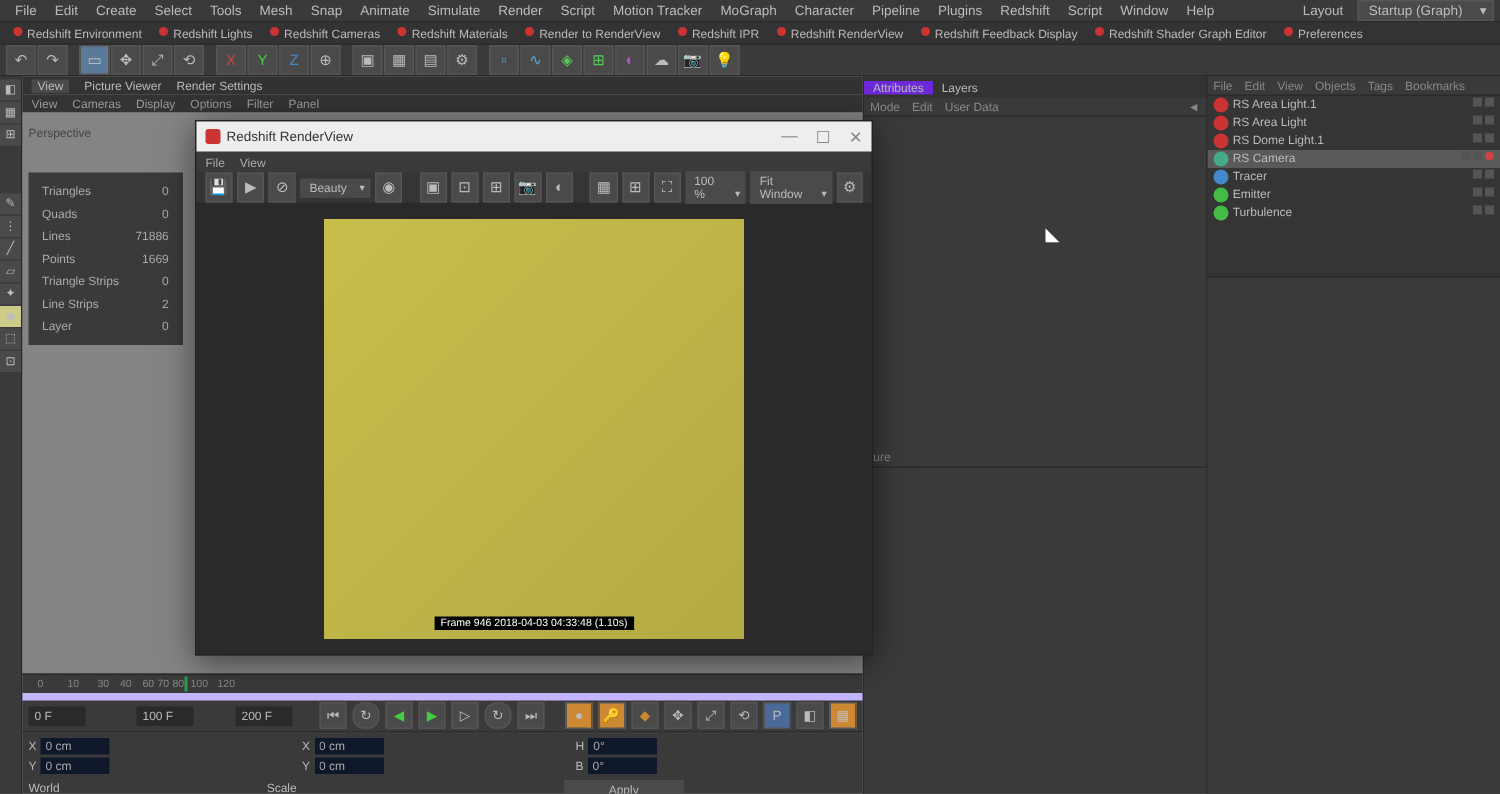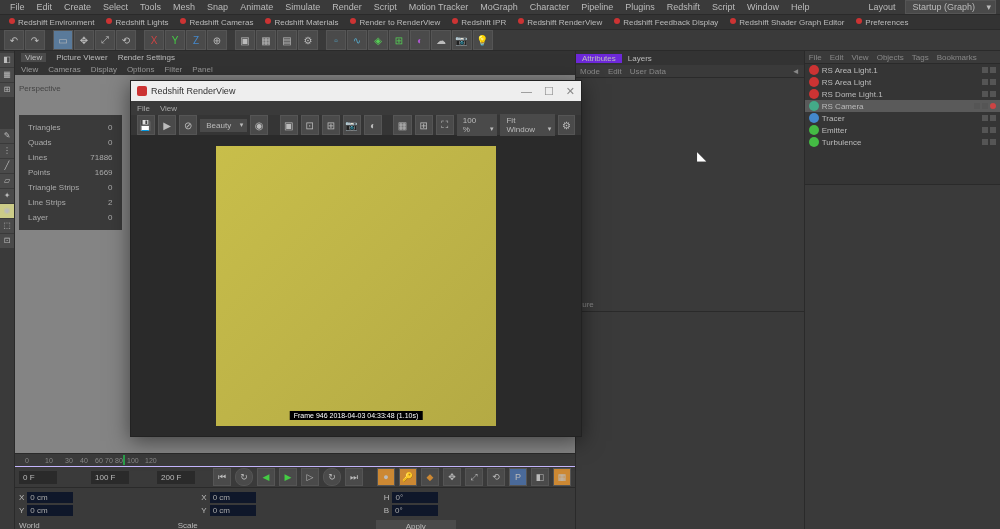--- a/index.html
+++ b/index.html
@@ -23,39 +23,39 @@
 .vp-header2{height:12px;background:#333;display:flex;align-items:center;padding:0 6px;gap:10px;font-size:8px;color:#999}
 .vp-label{position:absolute;top:9px;left:4px;font-size:8px;color:#444}
 .viewport{flex:1;background:#848484;position:relative;overflow:hidden}
 .splines{position:absolute;inset:0}
 .stats{position:absolute;top:40px;left:4px;background:rgba(50,50,50,0.9);padding:4px 6px;font-size:8px;line-height:11px;color:#aaa}
 .stats td:first-child{padding-right:8px}
 .stats td:last-child{text-align:right}
 .timeline{height:12px;background:#3a3a3a;display:flex;align-items:center;padding:0 4px;font-size:7px;border-top:1px solid #2a2a2a;position:relative}
 .timeline .tick{position:absolute;color:#888}
 .timeline .head{position:absolute;width:2px;height:10px;background:#2a9d4a;top:1px}
-.transport{height:20px;background:#3a3a3a;display:flex;align-items:center;padding:0 4px;gap:4px;border-top:1px solid #c4b5fd}
+.transport{height:20px;background:#3a3a3a;display:flex;align-items:center;padding:0 4px;gap:4px;border-top:5px solid #c4b5fd}
 .tfield{background:#2a2a2a;padding:2px 4px;width:30px;font-size:8px}
 .tnbtn{width:16px;height:16px;background:#4a4a4a;border:1px solid #555;display:flex;align-items:center;justify-content:center;font-size:9px}
 .tnbtn.c{border-radius:8px}
 .tnbtn.o{background:#cc8833}
 .tnbtn.b{background:#4a6a9a}
 .tnbtn.g{background:#4a4a4a;color:#cc8833}
 .coords{height:36px;background:#3a3a3a;border-top:1px solid #2a2a2a;padding:4px;font-size:8px}
 .coords .row{display:flex;gap:8px;margin-bottom:2px}
 .coords .cell{display:flex;align-items:center;gap:3px}
 .coords .cell input{background:#0f172a;border:none;color:#aaa;width:40px;font-size:8px;padding:1px 3px}
 .coords .apply{background:#4a4a4a;padding:2px 30px;margin-top:2px}
 .right{width:240px;background:#3a3a3a;border-left:1px solid #2a2a2a;display:flex;flex-direction:column}
 .rtabs{height:14px;background:#333;display:flex;align-items:center;font-size:8px}
 .rtabs span{padding:0 6px}
 .rtabs span.active{background:#6d28d9}
 .rmenu{height:12px;display:flex;align-items:center;padding:0 4px;gap:8px;font-size:8px;color:#888;border-bottom:1px solid #2a2a2a}
 .objlist{flex:0 0 120px;background:#353535;overflow:auto;font-size:8px}
-.objrow{display:flex;align-items:center;padding:1px 4px;gap:3px}
+.objrow{display:flex;padding:1px 4px;gap:3px}
 .objrow .ico{width:10px;height:10px;border-radius:5px}
 .objrow .ico.r{background:#c33}
 .objrow .ico.c{background:#4a8}
 .objrow .ico.b{background:#48c}
 .objrow .ico.g{background:#4b4}
 .objrow .dots{margin-left:auto;display:flex;gap:2px}
 .objrow .dots i{width:6px;height:6px;background:#555;display:block}
 .attr-area{flex:1;background:#3a3a3a;border-top:1px solid #2a2a2a}
 .attr-sub{height:12px;display:flex;align-items:center;padding:0 4px;gap:8px;font-size:8px;color:#888;border-bottom:1px solid #2a2a2a}
 .renderview{position:absolute;left:130px;top:80px;width:450px;height:355px;background:#3a3a3a;border:1px solid #222;box-shadow:0 4px 20px rgba(0,0,0,0.5);z-index:100;display:flex;flex-direction:column}

